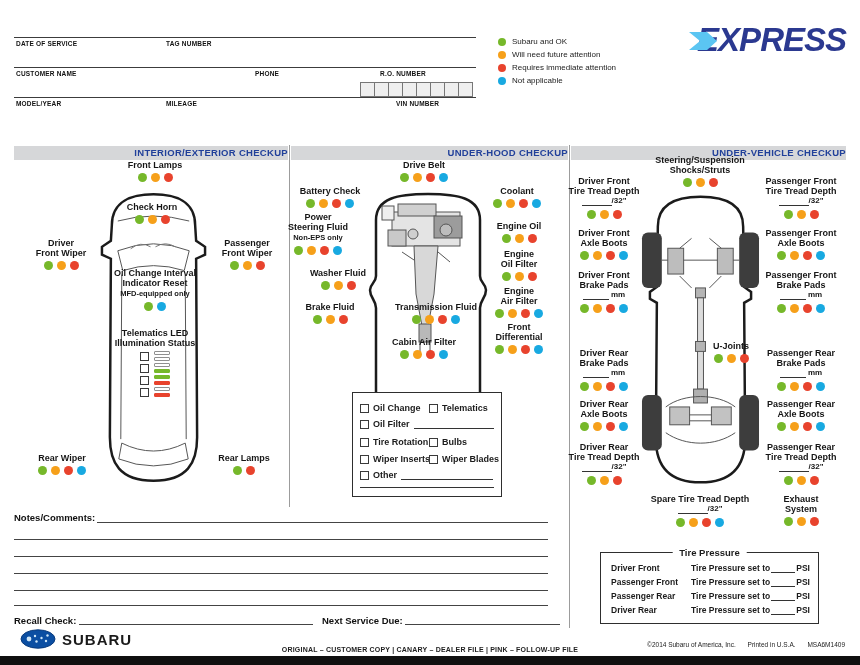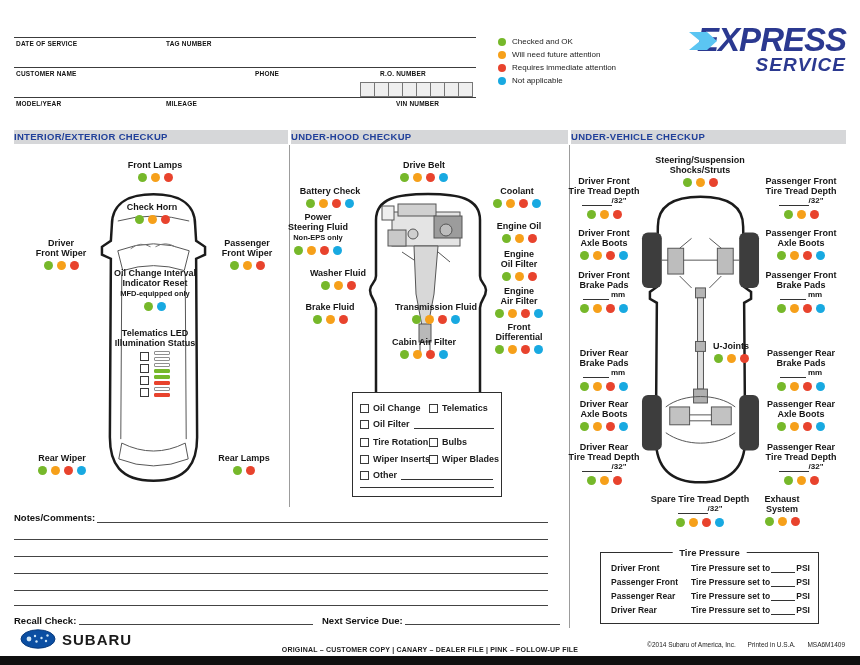--- a/index.html
+++ b/index.html
@@ -16,22 +16,22 @@
   .legend{position:absolute;left:498px;top:35px;}
   .legend-row{display:flex;align-items:center;gap:6px;height:13px;}
   .legend-row .dot{width:8px;height:8px;}
   .legend-label{font-size:8px;color:#222;}
   
   .logo{position:absolute;right:14px;top:24px;width:200px;text-align:right;color:#2b3990;}
   .logo-express{font-size:33px;font-weight:bold;font-style:italic;letter-spacing:-1px;line-height:32px;}
   .logo-service{font-size:19px;font-weight:bold;font-style:italic;letter-spacing:1px;line-height:18px;}
   .logo-arrow{position:absolute;left:-8px;top:4px;}
   
-  .colhdr{position:absolute;top:130px;height:14px;background:#d6d7d9;color:#21409a;
-          font-weight:bold;font-size:9.5px;line-height:14px;text-align:left;letter-spacing:.3px;}
+  .colhdr{position:absolute;top:146px;height:14px;background:#d6d7d9;color:#21409a;
+          font-weight:bold;font-size:9.5px;line-height:14px;text-align:right;letter-spacing:.3px;}
   .vdiv{position:absolute;width:1px;background:#9c9c9c;}
   
   .cp{position:absolute;text-align:center;font-size:9px;font-weight:600;color:#161616;line-height:10px;}
   .cp .note{font-size:7.5px;font-weight:600;margin-top:1px;}
   .dots{display:flex;gap:4px;justify-content:center;margin-top:3px;}
   .dot{width:9px;height:9px;border-radius:50%;display:inline-block;flex:0 0 auto;}
   .blankrow{height:11px;font-size:8px;font-weight:600;}
   .blank{display:inline-block;border-bottom:1px solid #333;width:30px;height:8px;vertical-align:bottom;}
   .cb{display:inline-block;width:7px;height:7px;border:1px solid #3a3a3a;background:#fff;flex:0 0 auto;}
   
@@ -88,21 +88,21 @@
 <div class="form-line" style="left:14px;top:97px;width:462px"></div>
 <span class="flabel" style="left:16px;top:100px">MODEL/YEAR</span>
 <span class="flabel" style="left:166px;top:100px">MILEAGE</span>
 <span class="flabel" style="left:396px;top:100px">VIN NUMBER</span>
 
 <div class="legend">
   <div class="legend-row">
     <span class="dots" style="margin:0">
         <span class="dot" style="background: rgb(118, 184, 42);"></span>
       </span>
-    <span class="legend-label">Checked and OK</span>
+    <span class="legend-label">Subaru and OK</span>
   </div>
   <div class="legend-row">
     <span class="dots" style="margin:0">
         <span class="dot" style="background: rgb(246, 160, 26);"></span>
       </span>
     <span class="legend-label">Will need future attention</span>
   </div>
   <div class="legend-row">
     <span class="dots" style="margin:0">
         <span class="dot" style="background: rgb(232, 67, 45);"></span>
@@ -117,21 +117,20 @@
   </div>
 </div>
 
 <div class="logo">
   <div style="position:relative;display:inline-block;">
     <svg class="logo-arrow" width="34" height="26" viewBox="0 0 34 26">
       <polygon points="0,4 18,4 28,13 18,22 0,22 11,13" fill="#5bc5f2"></polygon>
     </svg>
     <span class="logo-express">EXPRESS</span>
   </div>
-  <div class="logo-service">SERVICE</div>
 </div>
 
 <div class="colhdr" style="left:14px;width:274px">INTERIOR/EXTERIOR CHECKUP</div>
 <div class="colhdr" style="left:291px;width:277px">UNDER-HOOD CHECKUP</div>
 <div class="colhdr" style="left:571px;width:275px">UNDER-VEHICLE CHECKUP</div>
 <div class="vdiv" style="left:289px;top:145px;height:362px"></div>
 <div class="vdiv" style="left:569px;top:145px;height:483px"></div>
 
 <svg class="abs" style="left:96px;top:188px" width="115" height="300" viewBox="0 0 116 300">
   <path d="M16,36 C16,12 36,5 58,5 C80,5 100,12 100,36 L101,52 L110,58 L110,66 L101,70 L102,250 C102,276 92,294 58,294 C24,294 14,276 14,250 L15,70 L6,66 L6,58 L15,52 Z" fill="#fff" stroke="#1b1b1b" stroke-width="2.5"></path>
@@ -570,21 +569,21 @@
 <div class="cp" style="left:630px;top:494px;width:140px">
   <div>Spare Tire Tread Depth</div>
   <div class="blankrow"><span class="blank"></span><span>/32"</span></div>
   <div class="dots">
       <span class="dot" style="background: rgb(118, 184, 42);"></span>
       <span class="dot" style="background: rgb(246, 160, 26);"></span>
       <span class="dot" style="background: rgb(232, 67, 45);"></span>
       <span class="dot" style="background: rgb(24, 169, 225);"></span>
     </div>
 </div>
-<div class="cp" style="left:738px;top:494px;width:88px">
+<div class="cp" style="left:757px;top:494px;width:88px">
   <div>Exhaust</div>
   <div>System</div>
   <div class="dots">
       <span class="dot" style="background: rgb(118, 184, 42);"></span>
       <span class="dot" style="background: rgb(246, 160, 26);"></span>
       <span class="dot" style="background: rgb(232, 67, 45);"></span>
     </div>
 </div>
 
 <div class="tp-box">

